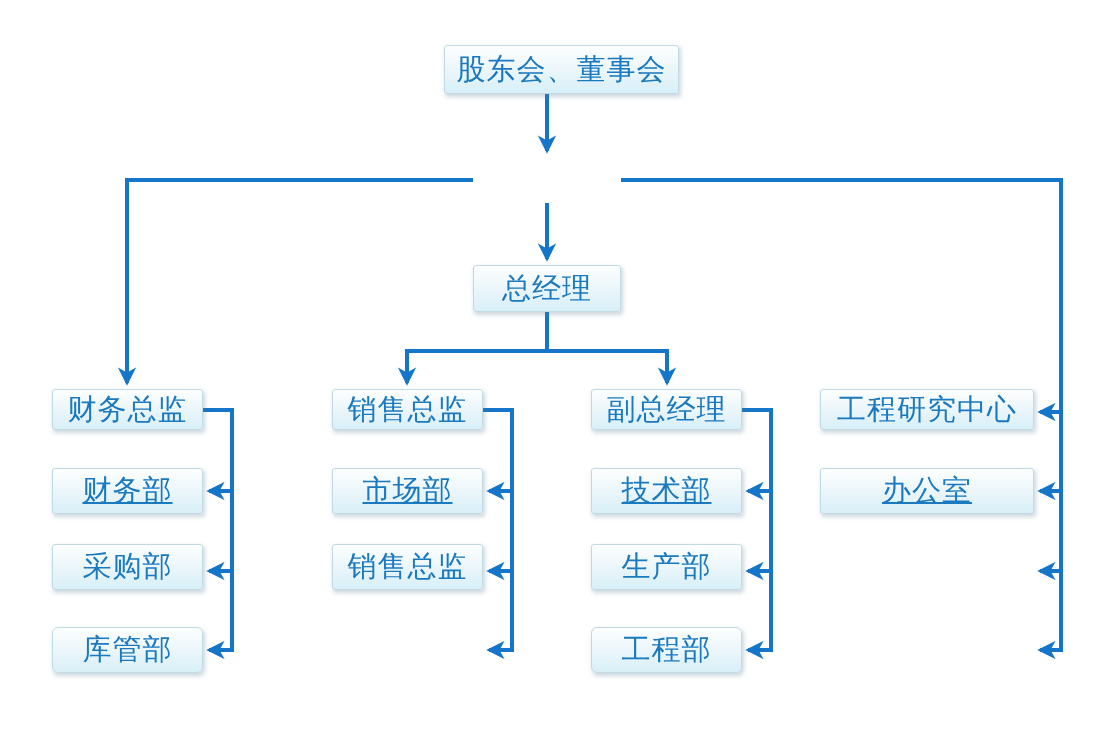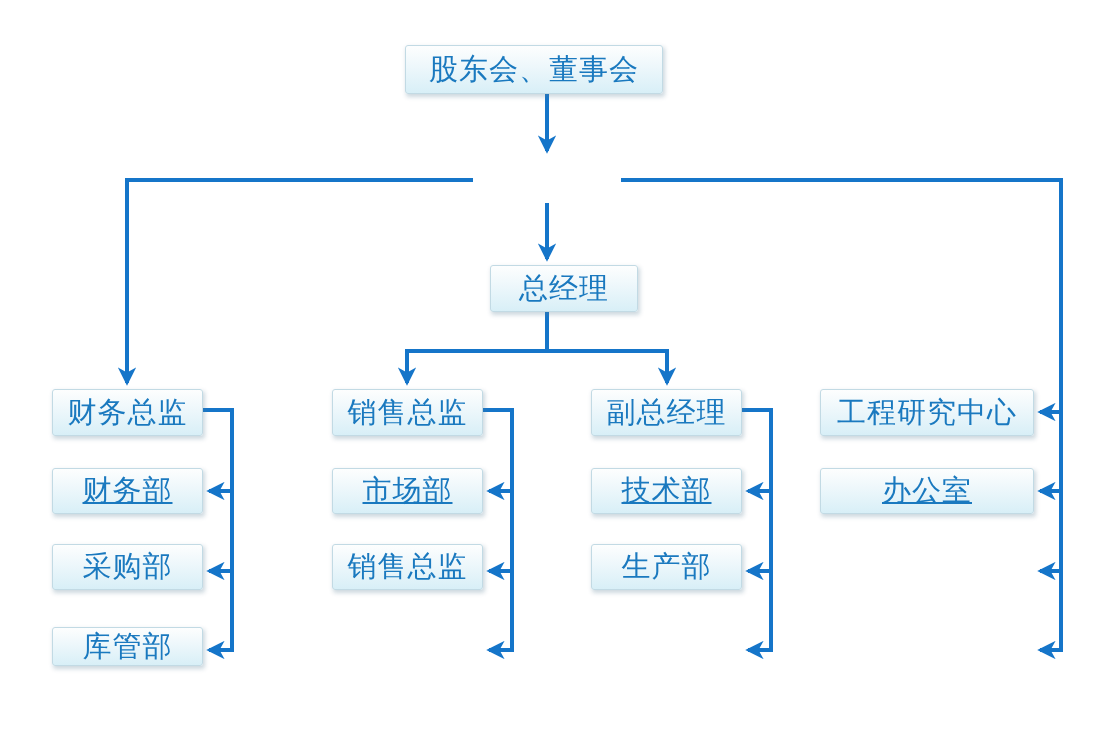--- a/index.html
+++ b/index.html
@@ -38,28 +38,28 @@
     letter-spacing:1px;
     white-space:nowrap;
     box-sizing:border-box;
   }
   
   .c1{left:52px;width:151px;}
   .c2{left:332px;width:151px;}
   .c3{left:591px;width:151px;}
   .c4{left:820px;width:214px;}
   
-  .r1{top:389px;height:47px;}
+  .r1{top:389px;height:41px;}
   .r2{top:468px;height:46px;text-decoration:underline;}
   .r3{top:544px;height:46px;}
-  .r4{top:627px;height:39px;}
+  .r4{top:627px;height:46px;border-radius:6px;}
   
-  #n-root{left:405px;top:45px;width:258px;height:49px;}
+  #n-root{left:444px;top:45px;width:235px;height:49px;}
   #n-chairman{left:473px;top:157px;width:148px;height:46px;}
-  #n-gm{left:490px;top:265px;width:148px;height:47px;}
+  #n-gm{left:473px;top:265px;width:148px;height:47px;}
 </style>
 </head>
 <body>
 
 <div id="canvas">
 
   <svg id="wires" viewBox="0 0 1110 729" xmlns="http://www.w3.org/2000/svg">
     <defs>
       <marker id="arrow" viewBox="0 0 10 10" refX="8.5" refY="5" markerWidth="4.6" markerHeight="4.6" orient="auto" markerUnits="strokeWidth">
         <path id="arrowhead-shape" d="M0,0 L10,5 L0,10 L2.8,5 Z"></path>
@@ -103,17 +103,18 @@
   <div class="node c1 r3">采购部</div>
   <div class="node c1 r4">库管部</div>
 
   <div class="node c2 r1">销售总监</div>
   <div class="node c2 r2">市场部</div>
   <div class="node c2 r3">销售总监</div>
 
   <div class="node c3 r1">副总经理</div>
   <div class="node c3 r2">技术部</div>
   <div class="node c3 r3">生产部</div>
+  <div class="node c3 r4">工程部</div>
 
   <div class="node c4 r1">工程研究中心</div>
   <div class="node c4 r2">办公室</div>
 
 </div>
 
 </body></html>

